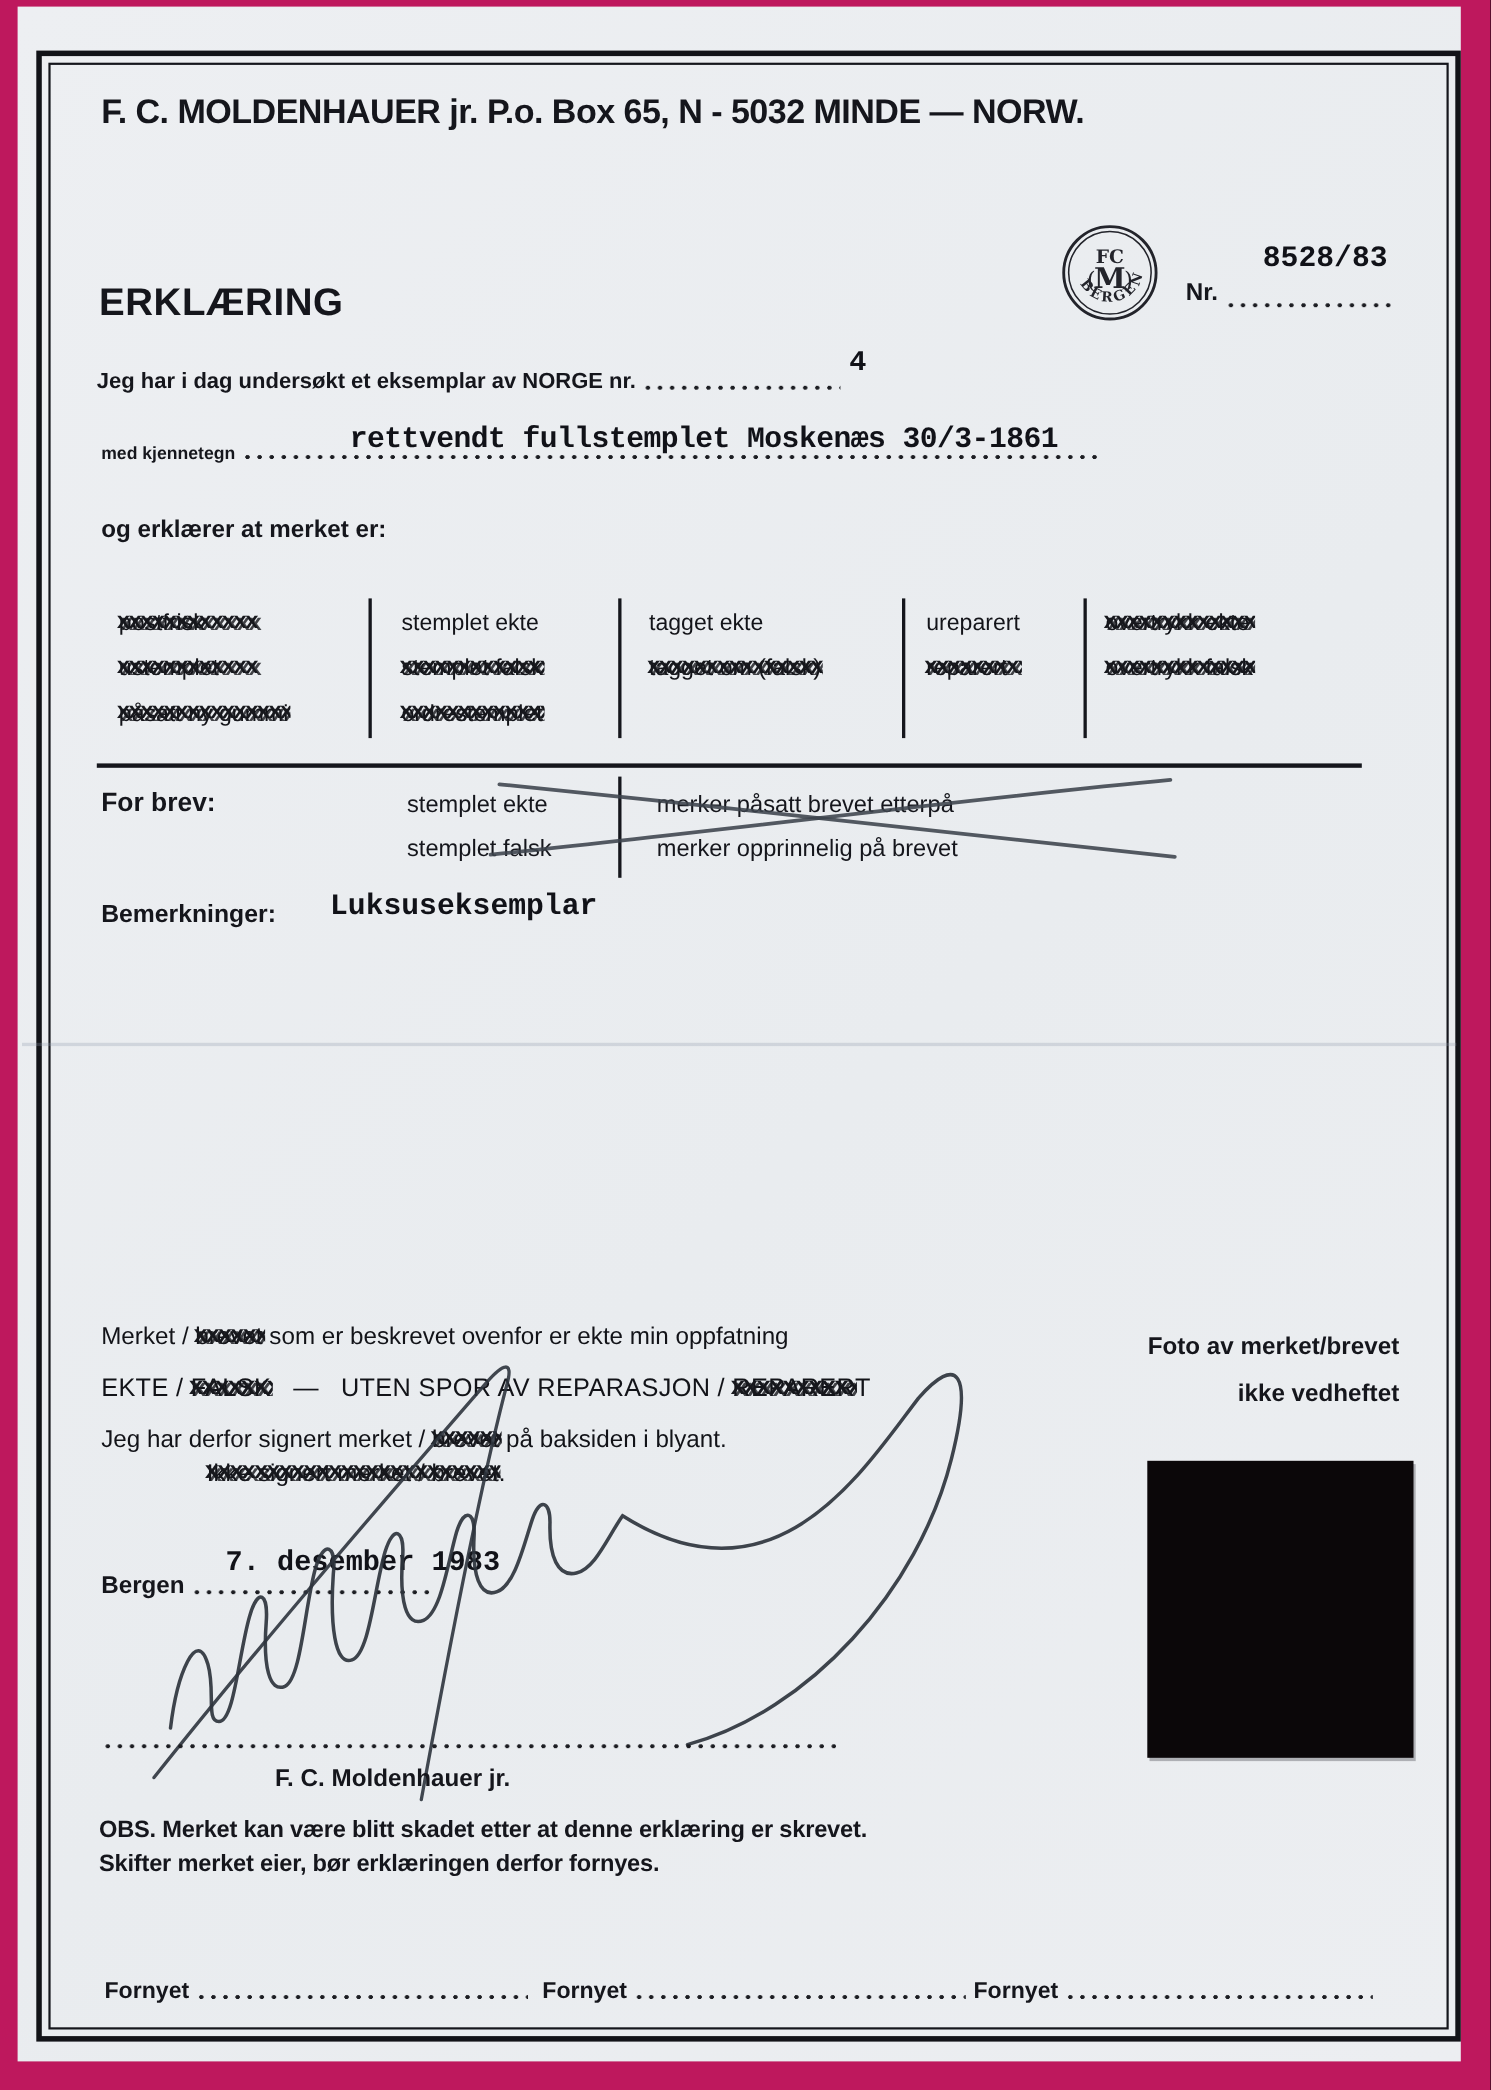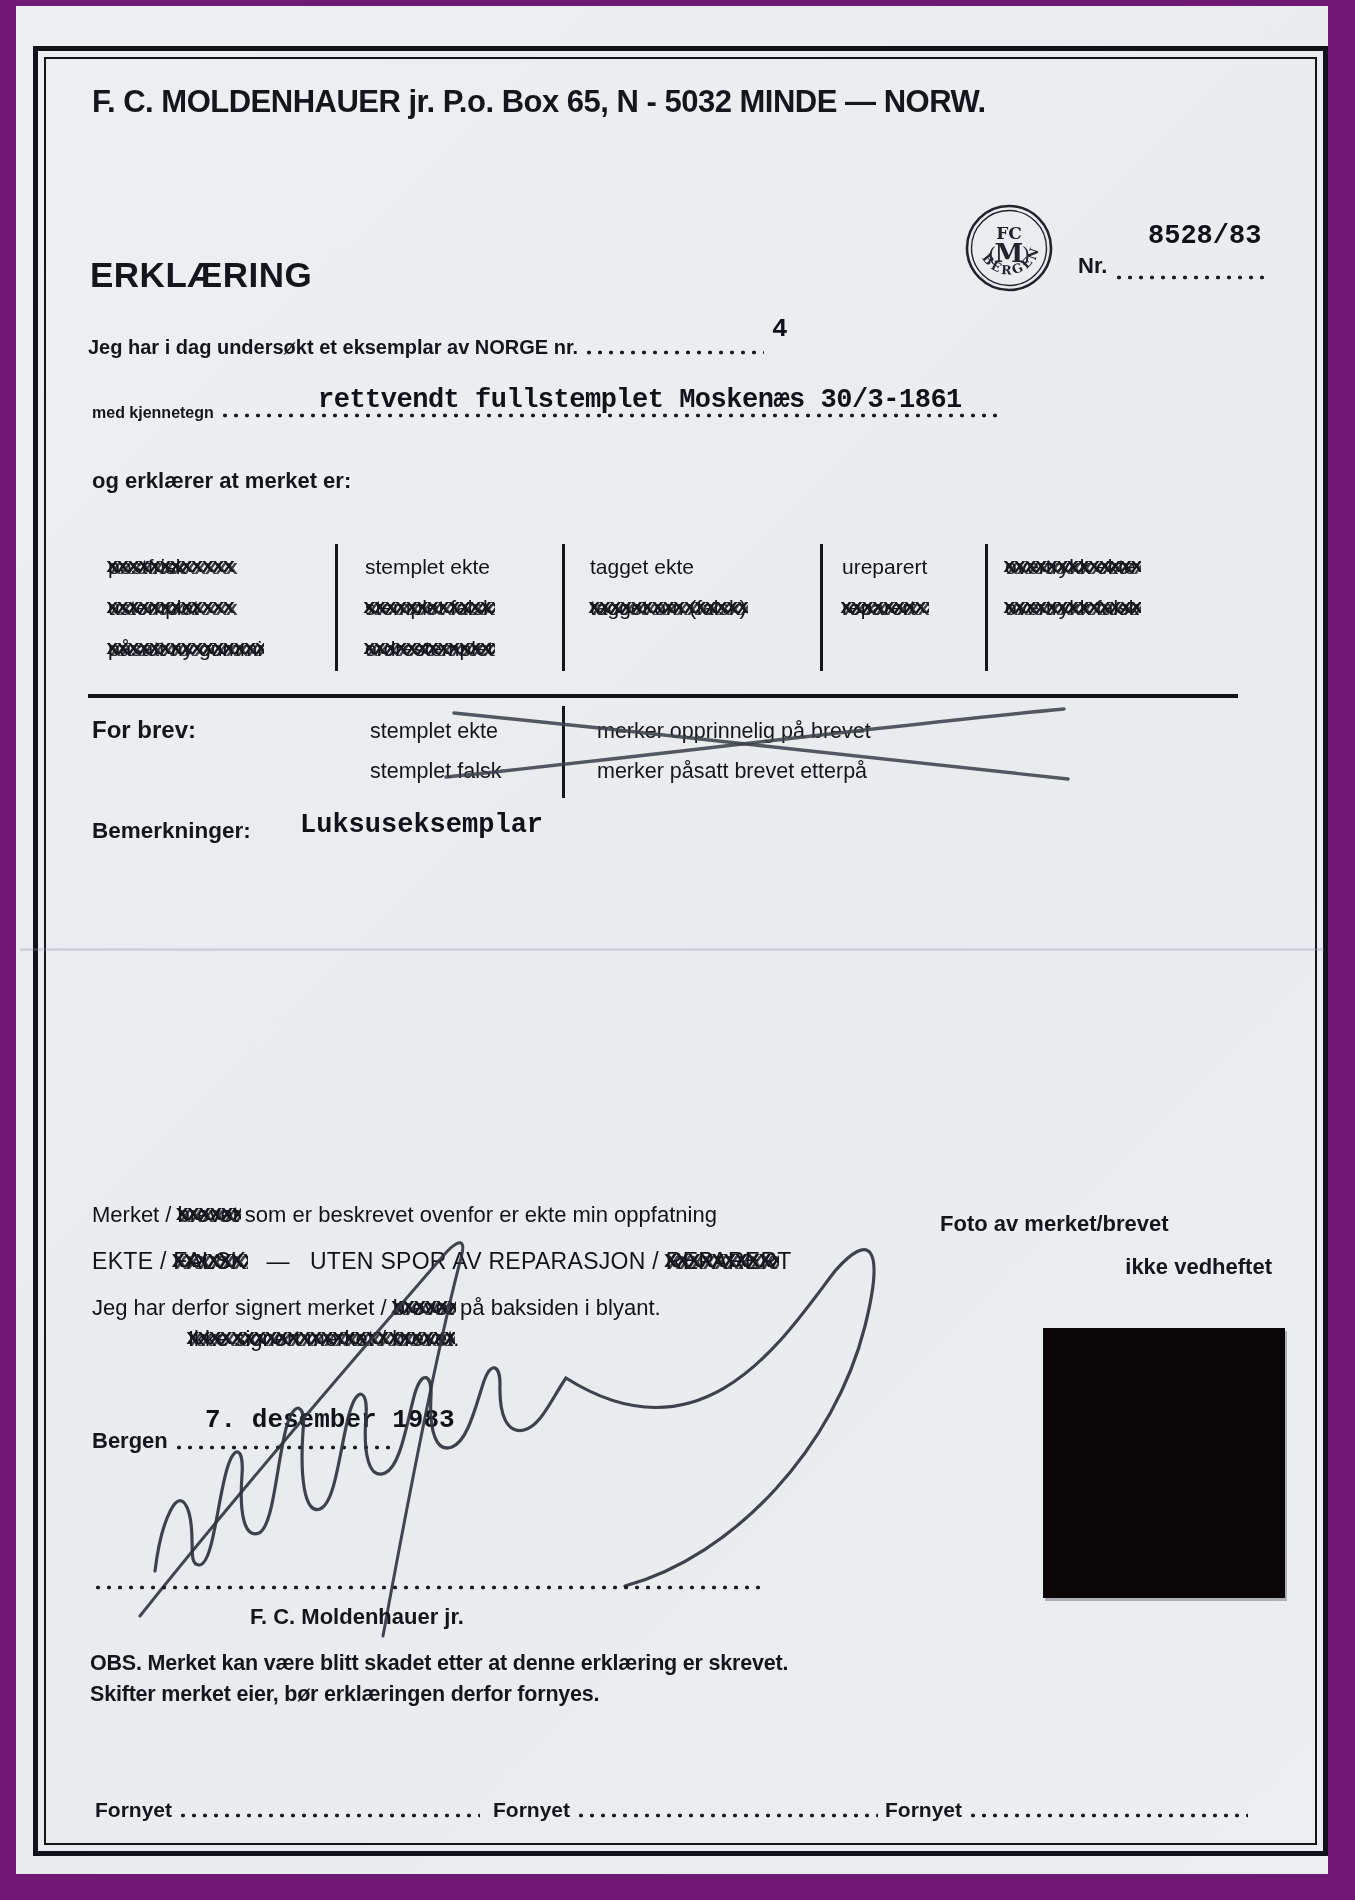--- a/index.html
+++ b/index.html
@@ -1,16 +1,16 @@
 <!DOCTYPE html>
 <html><head>
 <meta charset="utf-8">
 <style>
   html,body{margin:0;padding:0;background:#0a0a0a;}
-  .scan{position:relative;width:1355px;height:1900px;background:#701a75;overflow:hidden;
+  .scan{position:relative;width:1355px;height:1900px;background:#be185d;overflow:hidden;
         font-family:"Liberation Sans",sans-serif;color:#15161c;}
   .paper{position:absolute;left:16px;top:6px;width:1312px;height:1868px;
          background:linear-gradient(135deg,#edeff2 0%,#e9ecef 55%,#eceef1 100%);}
   .frame{position:absolute;left:17px;top:40px;width:1285px;height:1800px;border:5px solid #121318;}
   .frame-inner{position:absolute;inset:6px;border:2px solid #15161c;}
   .fold{position:absolute;left:4px;top:942px;width:1304px;height:3px;background:rgba(140,152,170,.28);}
 
   .abs{position:absolute;}
   .typed{font-family:"Liberation Mono","DejaVu Sans Mono",monospace;font-weight:700;color:#111218;}
 
@@ -55,21 +55,21 @@
   .st1{left:76px;top:1196px;}
   .st2{left:76px;top:1242px;font-size:23px;letter-spacing:.3px;}
   .st3{left:76px;top:1289px;}
   .st4{left:172px;top:1320px;}
   .seg{position:relative;display:inline-block;white-space:pre;}
   .struck .xov,.struck .xov2{position:absolute;left:-2px;right:-2px;top:0;overflow:hidden;white-space:nowrap;
       font-family:"Liberation Mono","DejaVu Sans Mono",monospace;font-weight:700;
       letter-spacing:-2px;color:#17181d;pointer-events:none;line-height:inherit;}
   .struck .xov2{top:2px;left:1px;opacity:.8;}
 
-  .ph1{left:924px;top:1205px;width:332px;font-size:22px;font-weight:700;}
+  .ph1{left:924px;top:1205px;width:332px;text-align:right;font-size:22px;font-weight:700;}
   .ph2{left:924px;top:1248px;width:332px;text-align:right;font-size:22px;font-weight:700;}
   .photo{left:1027px;top:1322px;width:242px;height:270px;background:#0b0709;box-shadow:2px 3px 0 rgba(60,60,70,.35);}
 
   .bergen{left:76px;top:1422px;font-size:22px;font-weight:700;}
   .date-value{left:189px;top:1399px;font-size:26px;}
   .sig-svg{left:69px;top:1210px;}
   .sigline{left:79px;top:1578px;width:665px;}
   .signer{left:234px;top:1598px;font-size:22px;font-weight:700;}
 
   .obs1{left:74px;top:1645px;font-size:21.5px;font-weight:700;letter-spacing:-.2px;}
@@ -152,22 +152,22 @@
 
     <div class="abs rule"></div>
 
     <div class="abs fb-label">For brev:</div>
     <div class="abs fb-left vlist">
         <span class="seg">stemplet ekte</span>
         <span class="seg">stemplet falsk</span>
       </div>
     <div class="abs fb-div"></div>
     <div class="abs fb-right vlist">
+        <span class="seg">merker påsatt brevet etterpå</span>
         <span class="seg">merker opprinnelig på brevet</span>
-        <span class="seg">merker påsatt brevet etterpå</span>
       </div>
     <svg class="abs fb-x" width="640" height="100" viewBox="0 0 640 100">
       <path d="M6,78 C220,56 450,26 624,10" fill="none" stroke="#3c434c" stroke-width="3.4" stroke-linecap="round" opacity=".88"></path>
       <path d="M14,14 C230,36 470,62 628,80" fill="none" stroke="#3c434c" stroke-width="3.4" stroke-linecap="round" opacity=".88"></path>
     </svg>
 
     <div class="abs rem-label">Bemerkninger:</div>
     <div class="abs typed rem-value">Luksuseksemplar</div>
 
     <div class="abs stline st1"><span class="seg">Merket / </span><span class="seg struck">brevet<span class="xov">xxxxxxxx</span><span class="xov2">xxxxxxxx</span></span><span class="seg"> som er beskrevet ovenfor er ekte min oppfatning</span></div>

